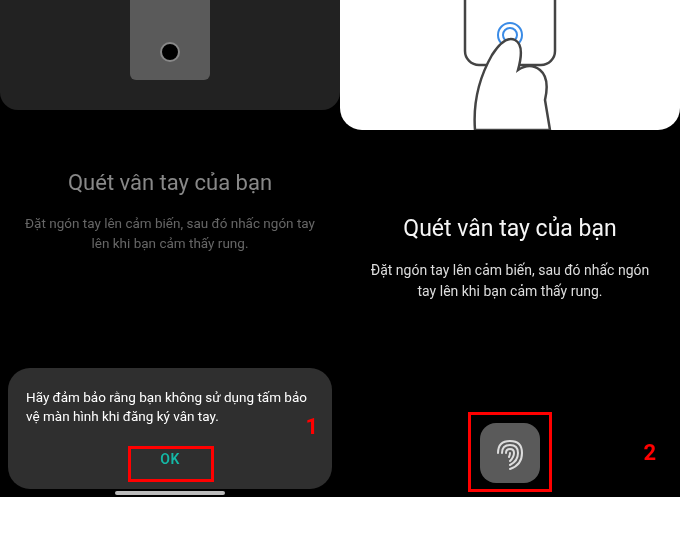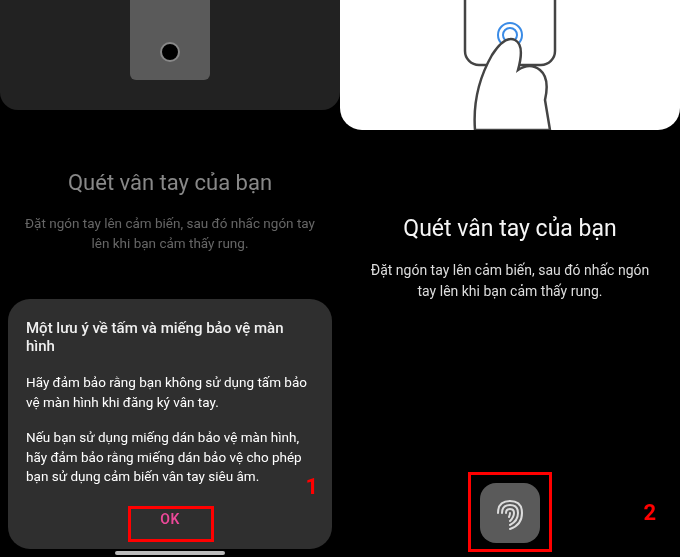--- a/index.html
+++ b/index.html
@@ -5,21 +5,21 @@
     * { margin: 0; padding: 0; box-sizing: border-box; }
     body {
       width: 680px;
       height: 557px;
       background: #fff;
       font-family: -apple-system, BlinkMacSystemFont, 'Segoe UI', Roboto, sans-serif;
       display: flex;
       overflow: hidden;
     }
     .panel {
-      height: 557px;
+      height: 497px;
       position: relative;
       background: #000;
     }
     .panel-1 { width: 340px; }
     .panel-2 { width: 340px; }
     
     
     .phone-img-area {
       width: 100%;
       height: 110px;
@@ -105,21 +105,21 @@
       line-height: 1.45;
       margin-bottom: 16px;
       color: #ffffff;
     }
     .dialog-btn-row {
       display: flex;
       justify-content: center;
       margin-top: 6px;
     }
     .ok-btn {
-      color: #ec4899;
+      color: #14b8a6;
       font-size: 14px;
       font-weight: 600;
       padding: 8px 26px;
       letter-spacing: 0.5px;
     }
     .red-box-1 {
       position: absolute;
       border: 3px solid #ff0000;
       bottom: 15px;
       left: 128px;
@@ -179,23 +179,21 @@
 <div class="panel panel-1">
   <div class="phone-img-area">
     <div class="phone-back"></div>
   </div>
   <div class="content-area">
     <div class="heading">Quét vân tay của bạn</div>
     <div class="subtext">Đặt ngón tay lên cảm biến, sau đó nhấc ngón tay lên khi bạn cảm thấy rung.</div>
   </div>
 
   <div class="dialog">
-    <div class="dialog-title">Một lưu ý về tấm và miếng bảo vệ màn hình</div>
     <div class="dialog-p">Hãy đảm bảo rằng bạn không sử dụng tấm bảo vệ màn hình khi đăng ký vân tay.</div>
-    <div class="dialog-p">Nếu bạn sử dụng miếng dán bảo vệ màn hình, hãy đảm bảo rằng miếng dán bảo vệ cho phép bạn sử dụng cảm biến vân tay siêu âm.</div>
     <div class="dialog-btn-row">
       <div class="ok-btn">OK</div>
     </div>
   </div>
   <div class="red-box-1"></div>
   <div class="step-num step-1">1</div>
   <div class="nav-indicator"></div>
 </div>
 
 <div class="panel panel-2">

